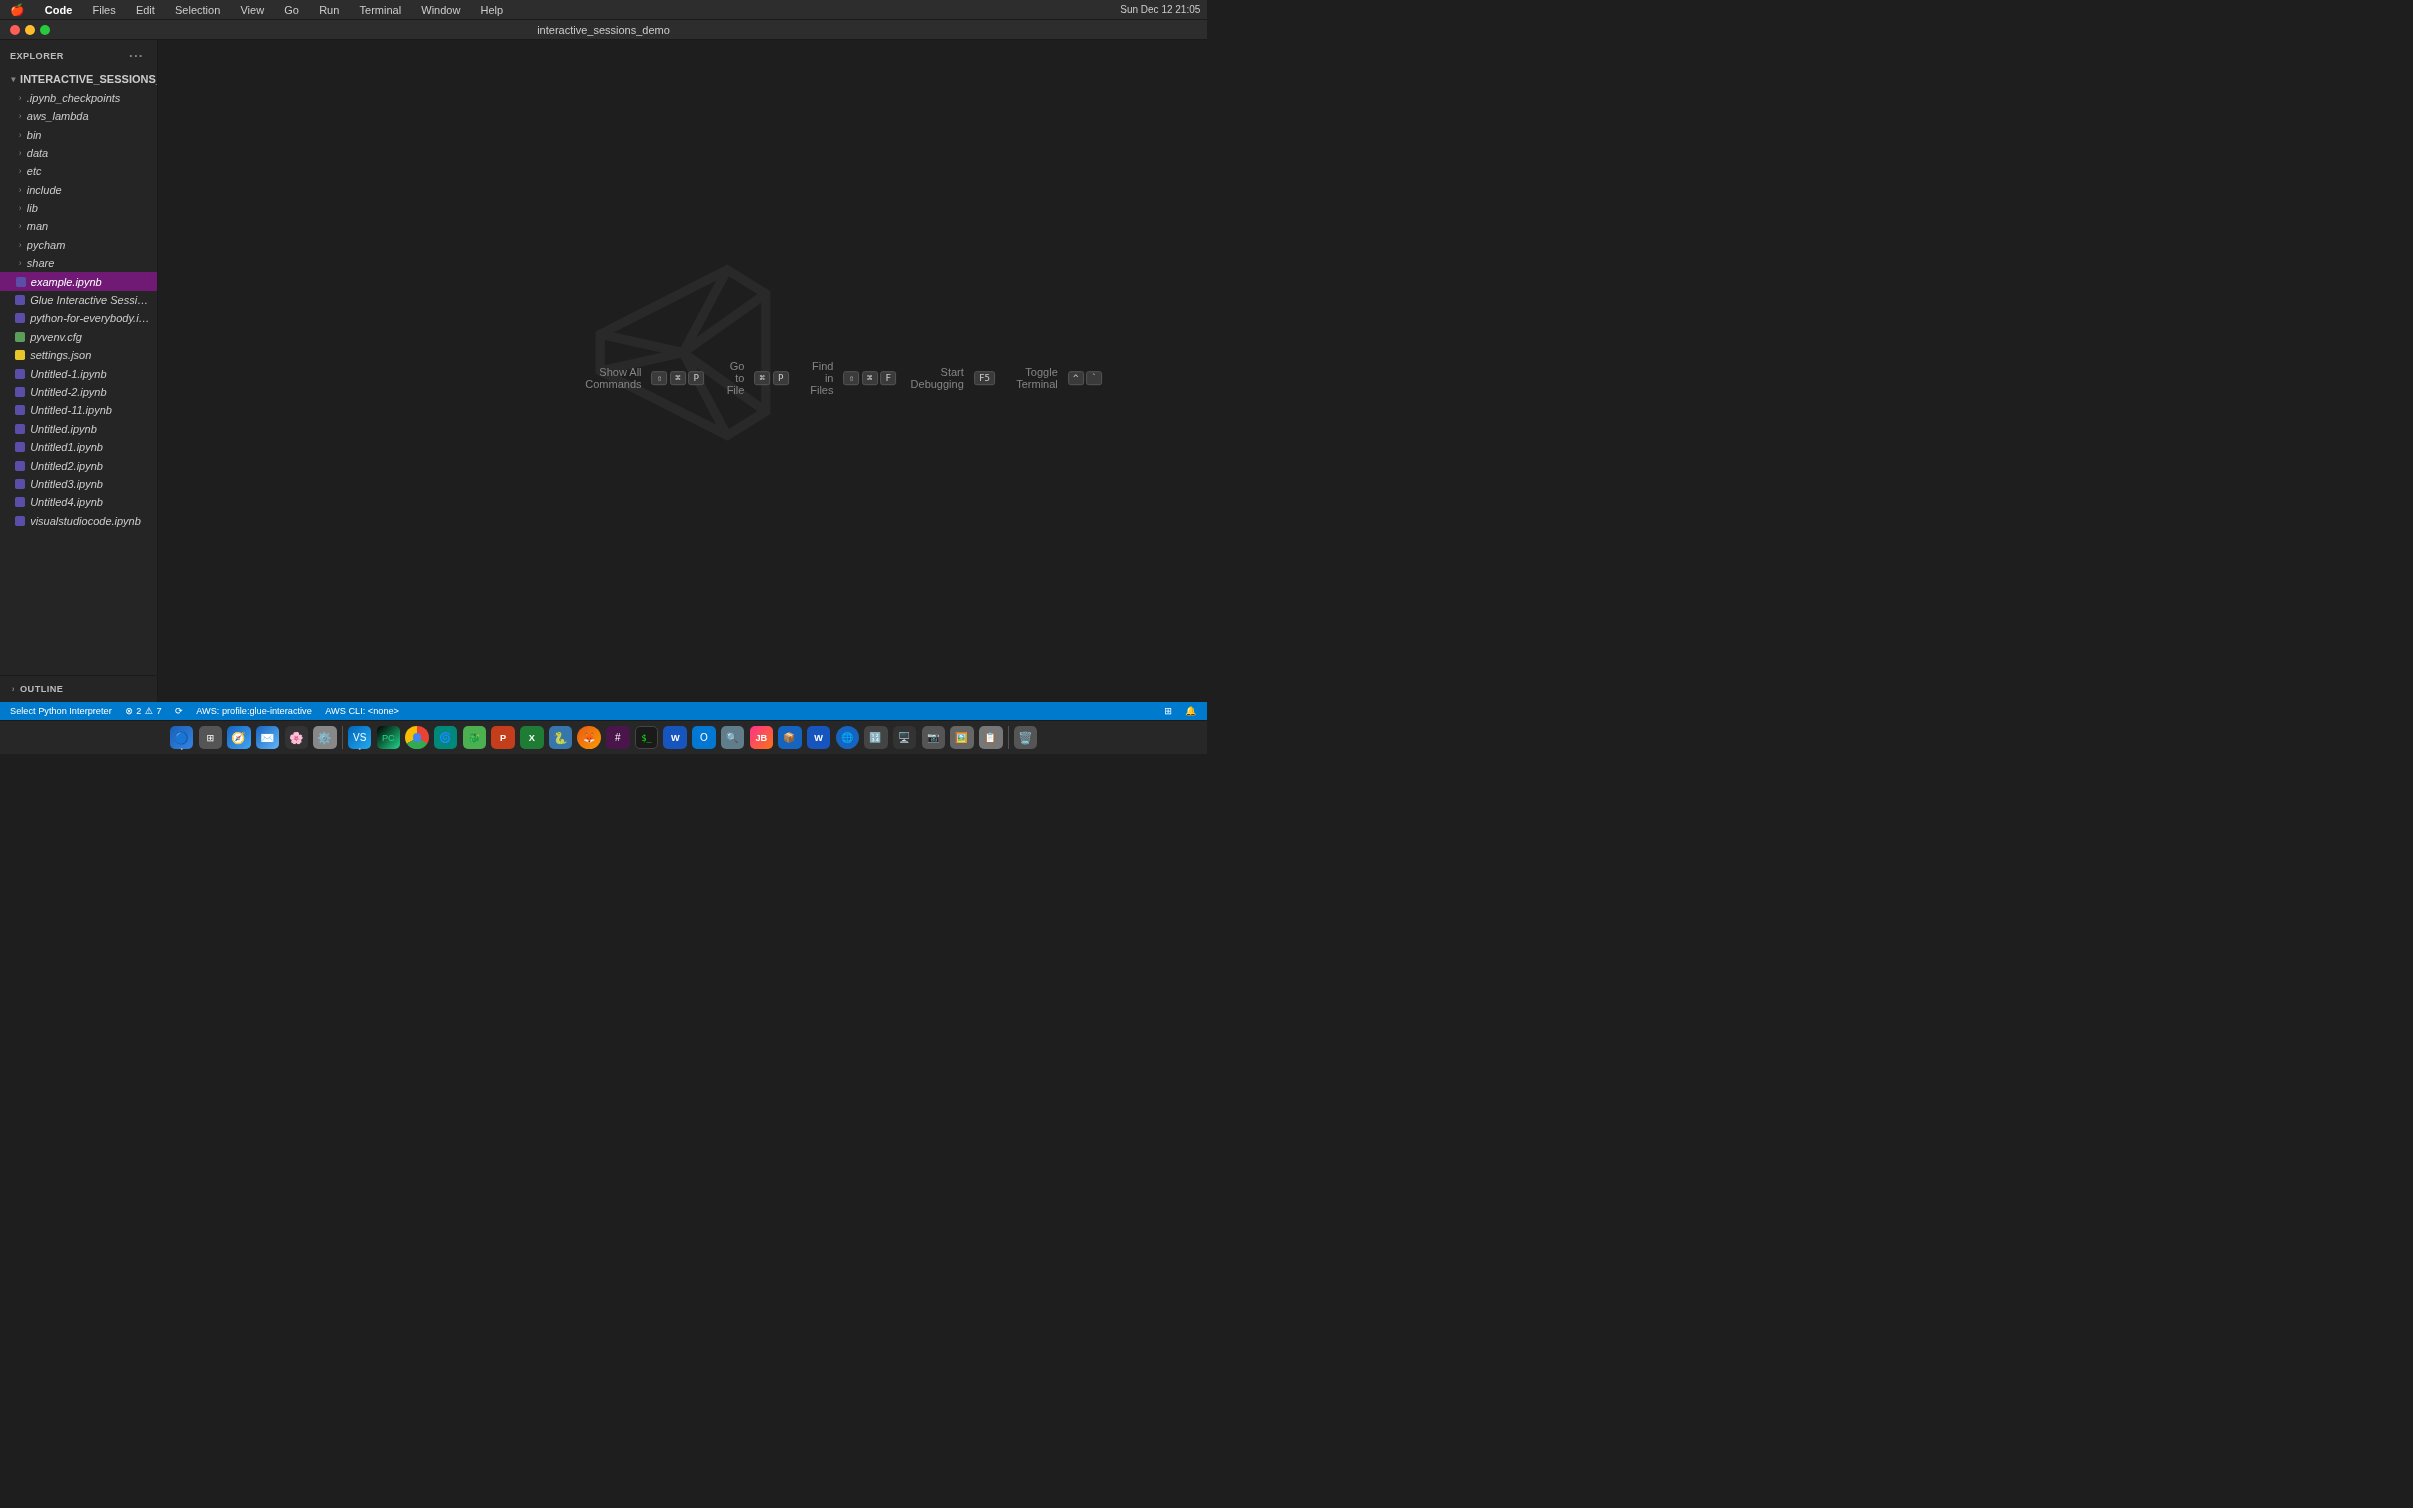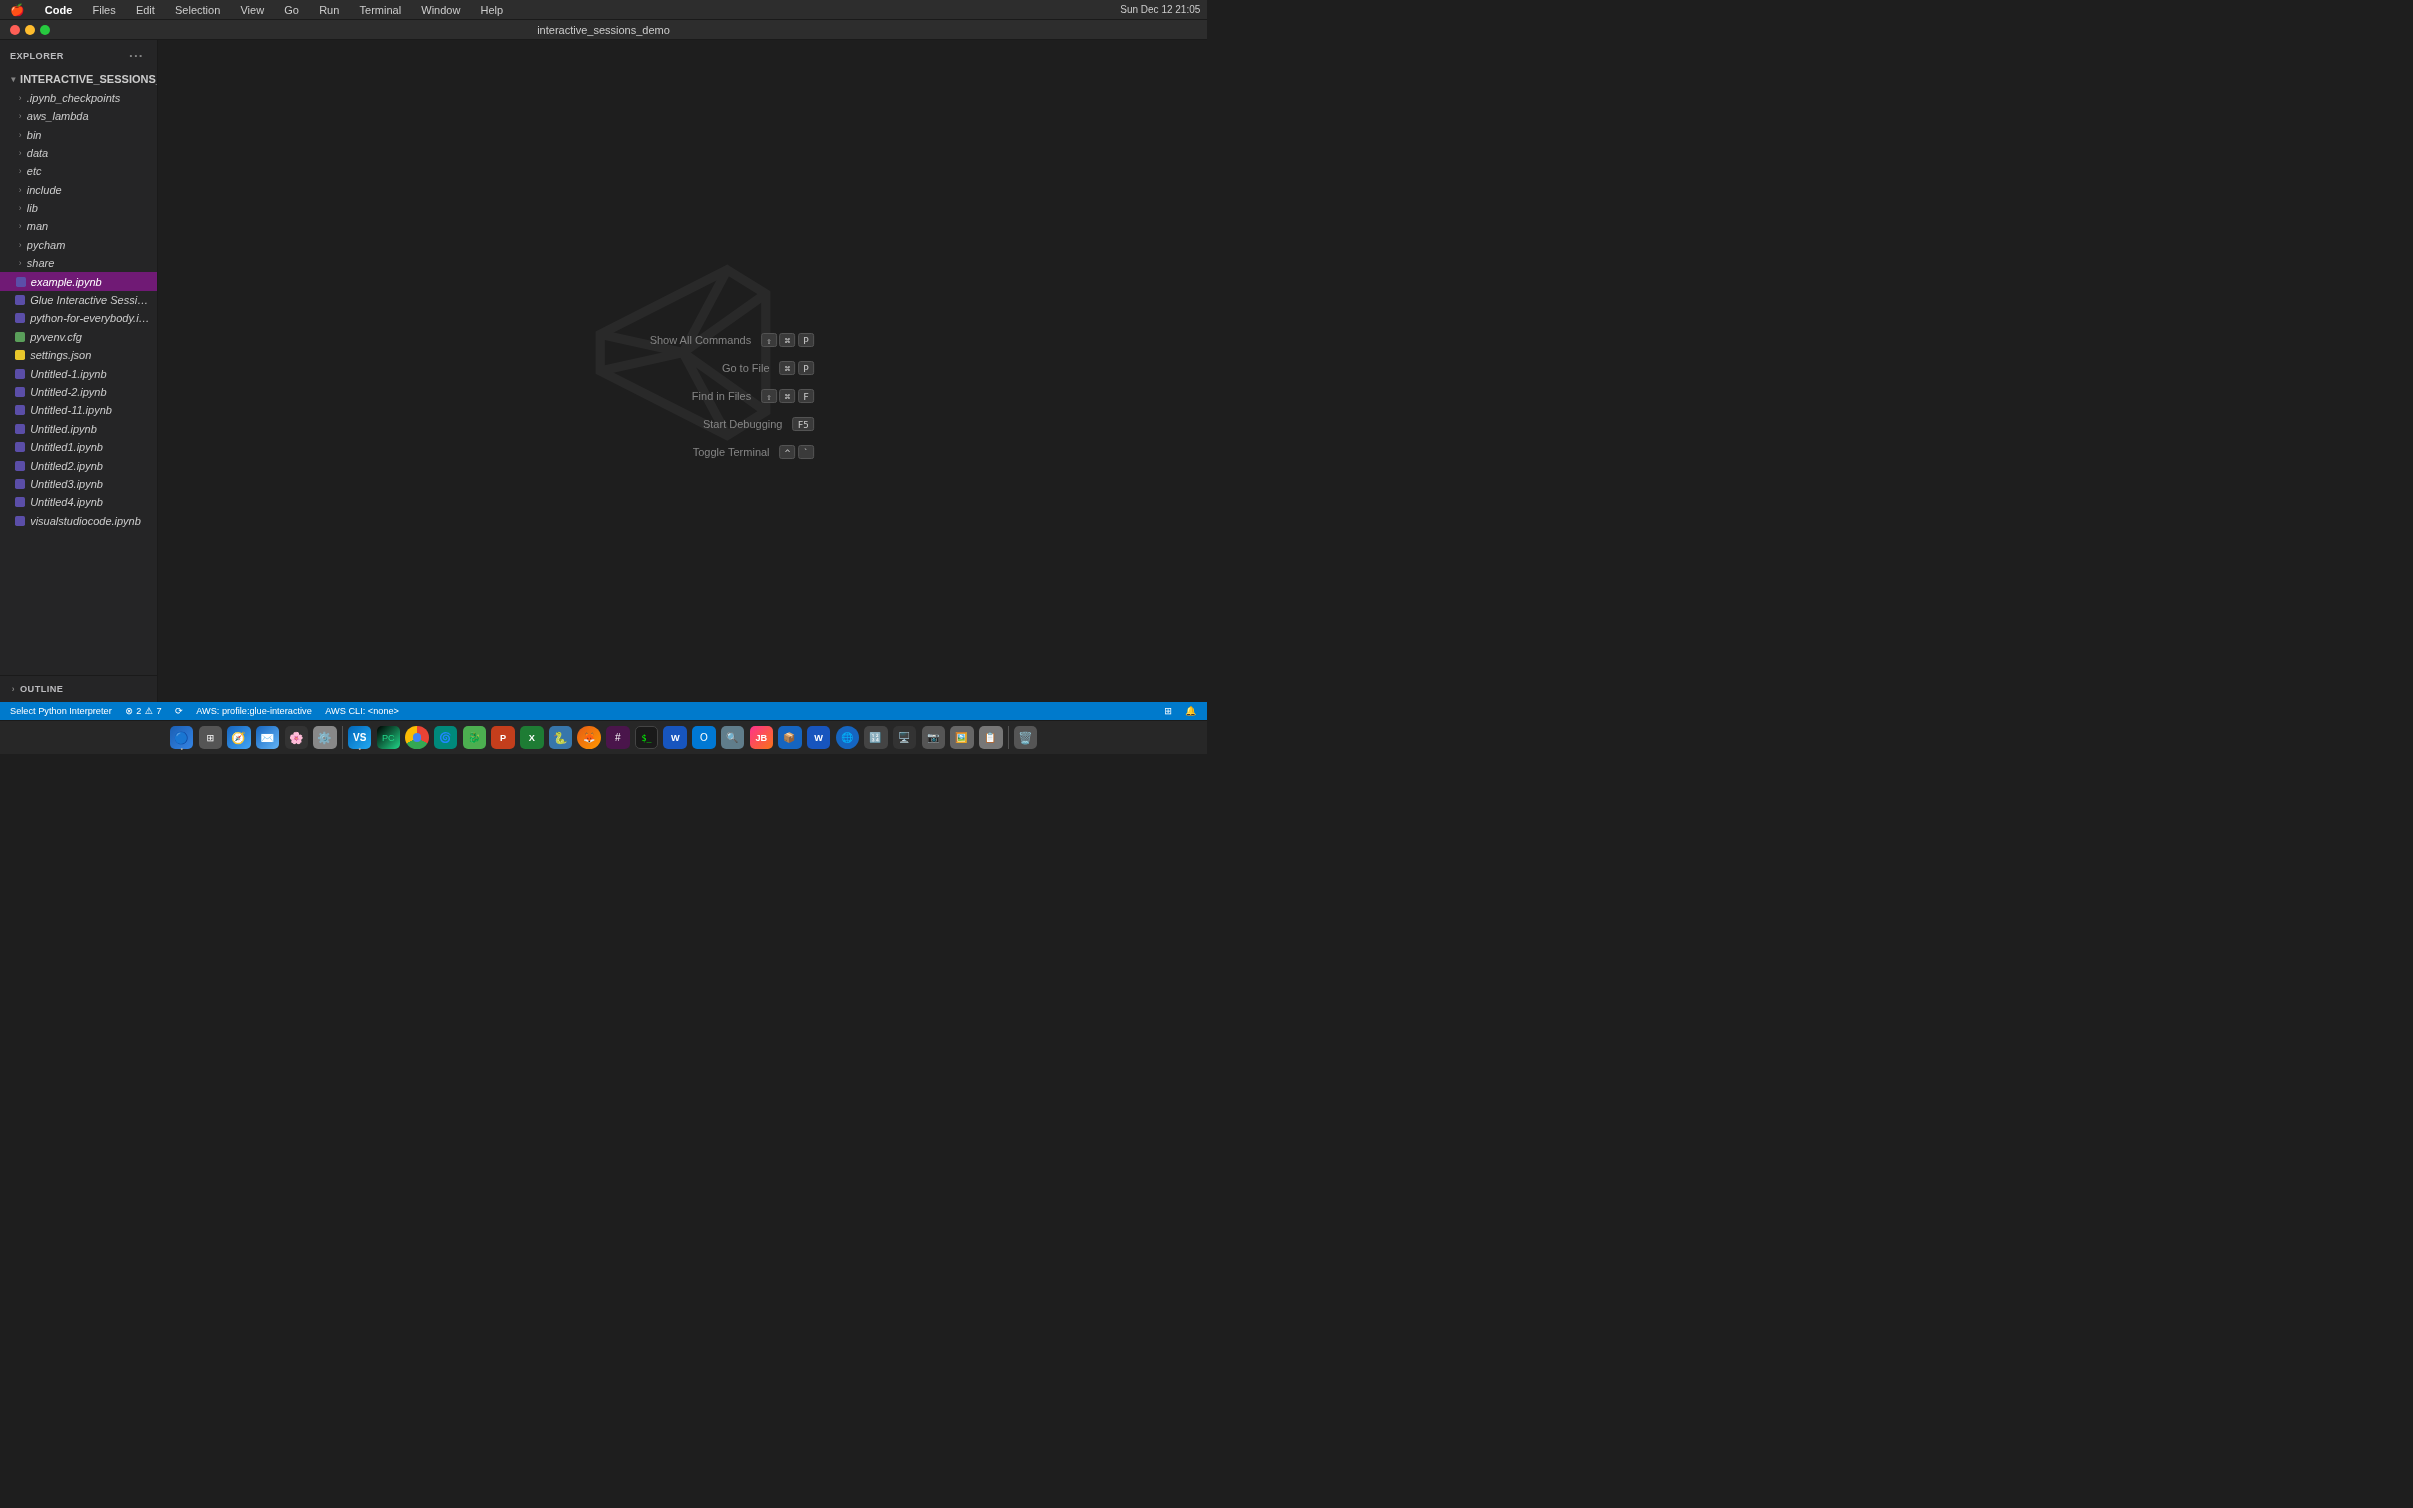--- a/index.html
+++ b/index.html
@@ -232,21 +232,21 @@
       opacity: 0.08;
     }
 
     
     .welcome-commands {
       position: absolute;
       top: 50%;
       left: 50%;
       transform: translate(-20%, -30%);
       display: flex;
-      flex-direction: column;
+      flex-direction: row;
       gap: 13.4px;
     }
     .cmd-row {
       display: flex;
       align-items: center;
       gap: 10px;
       justify-content: flex-end;
     }
     .cmd-label {
       font-size: 11px;
@@ -645,21 +645,21 @@
     <div style="width:23.5px;height:23.5px;border-radius:5px;background:#333;display:flex;align-items:center;justify-content:center;font-size:11.7px;">🌸</div>
   </div>
 
   <div class="dock-item" title="System Preferences">
     <div style="width:23.5px;height:23.5px;border-radius:5px;background:#888;display:flex;align-items:center;justify-content:center;font-size:11.7px;">⚙️</div>
   </div>
 
   <div style="width:0.8px;height:23.5px;background:rgba(255,255,255,0.2);margin:0 1.7px;"></div>
 
   <div class="dock-item" title="VS Code">
-    <div style="width:23.5px;height:23.5px;border-radius:5px;background:linear-gradient(135deg,#0066b8,#23a9f2);display:flex;align-items:center;justify-content:center;font-size:10px;color:white;font-weight:bold;">VS</div>
+    <div style="width:23.5px;height:23.5px;border-radius:5px;background:linear-gradient(135deg,#0066b8,#23a9f2);display:flex;align-items:center;justify-content:center;font-size:10px;color:white;font-weight:normal;">VS</div>
     <div class="dock-dot"></div>
   </div>
 
   <div class="dock-item" title="PyCharm">
     <div style="width:23.5px;height:23.5px;border-radius:5px;background:linear-gradient(135deg,#000,#21d789);display:flex;align-items:center;justify-content:center;font-size:9.2px;color:#21d789;">PC</div>
   </div>
 
   <div class="dock-item" title="Chrome">
     <div style="width:23.5px;height:23.5px;border-radius:50%;background:conic-gradient(#ea4335 0deg 120deg,#34a853 120deg 240deg,#fbbc04 240deg 360deg);display:flex;align-items:center;justify-content:center;">
       <div style="width:8.4px;height:8.4px;border-radius:50%;background:#4285f4;"></div>

